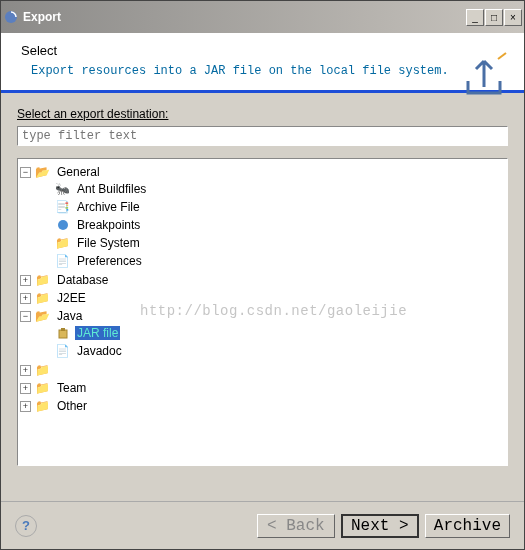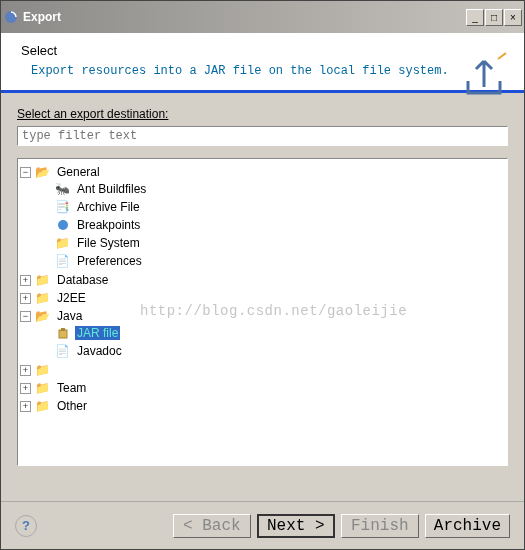--- a/index.html
+++ b/index.html
@@ -188,17 +188,16 @@
     </div>
   </div>
 
   <div class="watermark">http://blog.csdn.net/gaoleijie</div>
 
   <div class="footer">
     <div class="help">?</div>
     <div class="footer-btns">
       <button class="btn disabled">&lt; Back</button>
       <button class="btn default">Next &gt;</button>
-      <button class="btn disabled">Finish</button>
       <button class="btn">Archive</button>
     </div>
   </div>
 </div>
 
 </body></html>

